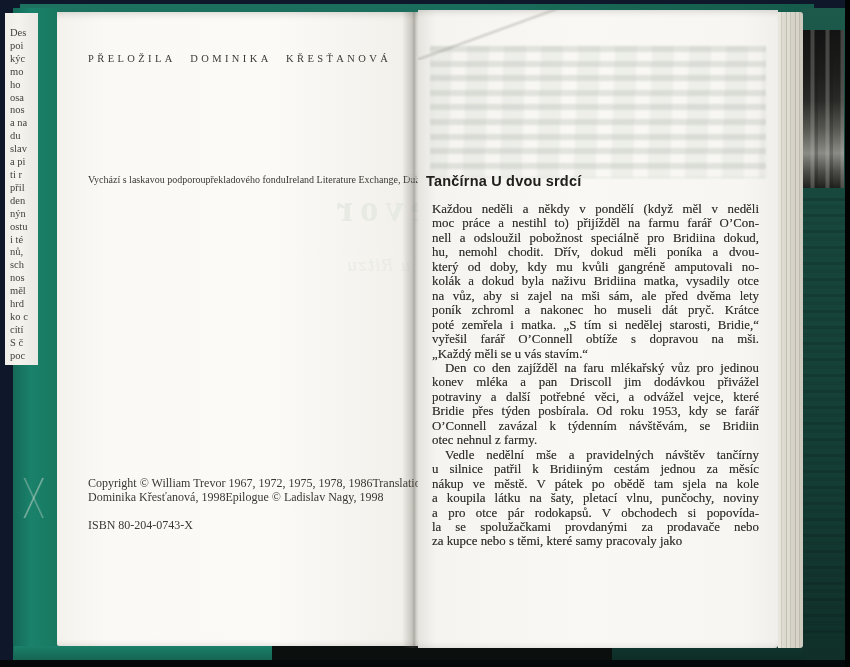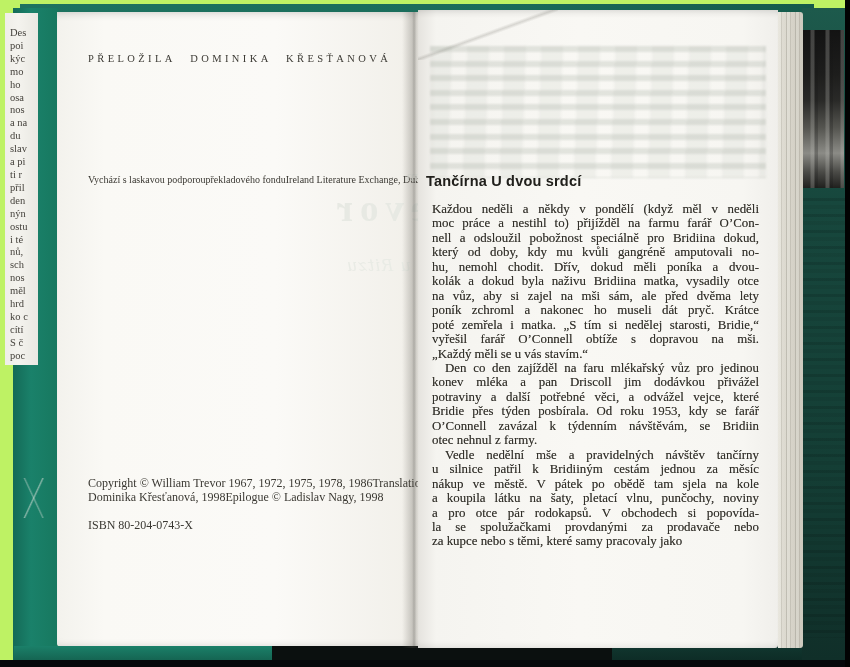--- a/index.html
+++ b/index.html
@@ -1,16 +1,16 @@
 <!DOCTYPE html>
 <html><head>
 <meta charset="utf-8">
 <style>
   html,body{margin:0;padding:0;background:#0a0a0a;}
-  #scene{position:relative;width:850px;height:667px;background:#bef264;overflow:hidden;
+  #scene{position:relative;width:850px;height:667px;background:#0f172a;overflow:hidden;
          font-family:"Liberation Serif", serif;}
 
   
   .top-strip{position:absolute;left:20px;top:4px;width:794px;height:10px;
              background:linear-gradient(90deg,#1d7360,#1a6c5a 60%,#155a4b);}
   .left-teal{position:absolute;left:13px;top:8px;width:45px;height:654px;
              background:linear-gradient(90deg,#146a57,#1a816a 40%,#17785f);}
   .left-teal .scratch{position:absolute;left:8px;top:470px;width:26px;height:40px;
              background:linear-gradient(115deg,transparent 46%,rgba(220,225,218,.55) 49%,transparent 53%),
                         linear-gradient(65deg,transparent 46%,rgba(220,225,218,.4) 49%,transparent 53%);}
@@ -158,22 +158,22 @@
     <div class="crease"></div>
     <div class="ghost-top"></div>
 
     <div class="chapter-title">Tančírna U dvou srdcí</div>
 
     <div class="body-text">
       <div class="para">
           <span class="rline">Každou neděli a někdy v pondělí (když měl v neděli</span>
           <span class="rline">moc práce a nestihl to) přijížděl na farmu farář O’Con-</span>
           <span class="rline">nell a odsloužil pobožnost speciálně pro Bridiina dokud,</span>
+          <span class="rline">hu, nemohl chodit. Dřív, dokud měli poníka a dvou-</span>
           <span class="rline">který od doby, kdy mu kvůli gangréně amputovali no-</span>
-          <span class="rline">hu, nemohl chodit. Dřív, dokud měli poníka a dvou-</span>
           <span class="rline">kolák a dokud byla naživu Bridiina matka, vysadily otce</span>
           <span class="rline">na vůz, aby si zajel na mši sám, ale před dvěma lety</span>
           <span class="rline">poník zchroml a nakonec ho museli dát pryč. Krátce</span>
           <span class="rline">poté zemřela i matka. „S tím si nedělej starosti, Bridie,“</span>
           <span class="rline">vyřešil farář O’Connell obtíže s dopravou na mši.</span>
           <span class="rline">„Každý měli se u vás stavím.“</span>
         </div>
       <div class="para indent">
           <span class="rline">Den co den zajížděl na faru mlékařský vůz pro jedinou</span>
           <span class="rline">konev mléka a pan Driscoll jim dodávkou přivážel</span>

